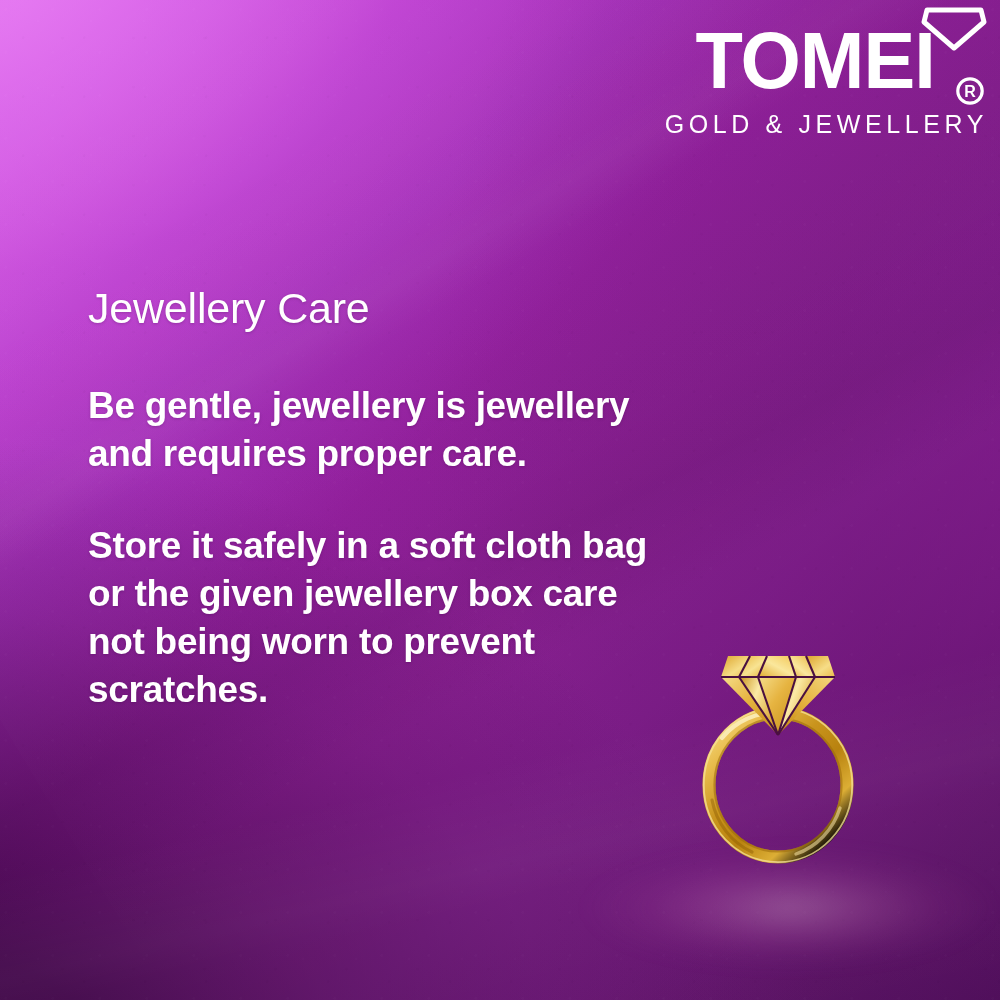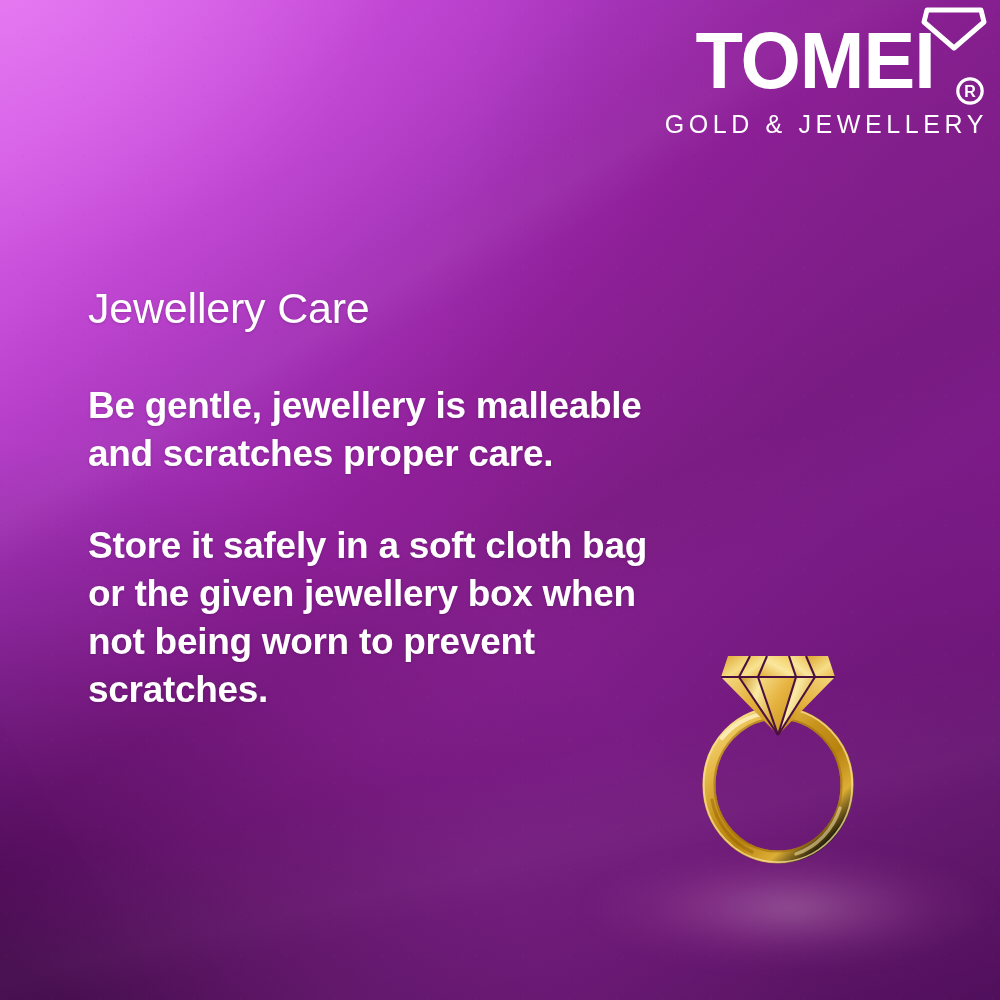--- a/index.html
+++ b/index.html
@@ -277,22 +277,22 @@
         <circle cx="15" cy="15" r="12.2" fill="none" stroke="#ffffff" stroke-width="3.2"></circle>
         <text x="15" y="21.4" text-anchor="middle" font-family="Liberation Sans, sans-serif" font-size="16" font-weight="700" fill="#ffffff">R</text>
       </svg>
     </div>
 
     <div class="logo-sub">GOLD &amp; JEWELLERY</div>
   </div>
 
   <div class="copy">
     <h1 class="copy-heading">Jewellery Care</h1>
-    <p class="copy-para">Be gentle, jewellery is malleable and scratches proper care.</p>
-    <p class="copy-para">Store it safely in a soft cloth bag or the given jewellery box when not being worn to prevent scratches.</p>
+    <p class="copy-para">Be gentle, jewellery is jewellery and requires proper care.</p>
+    <p class="copy-para">Store it safely in a soft cloth bag or the given jewellery box care not being worn to prevent scratches.</p>
   </div>
 
   <div class="ring-art">
     <div class="ring-glow"></div>
 
     <svg class="ring-svg" viewBox="0 0 170 270" aria-hidden="true">
       <defs>
         <linearGradient id="gTableL" x1="0" y1="0" x2="1" y2="1">
           <stop offset="0" stop-color="#e8b63e"></stop>
           <stop offset="0.55" stop-color="#f8e392"></stop>

